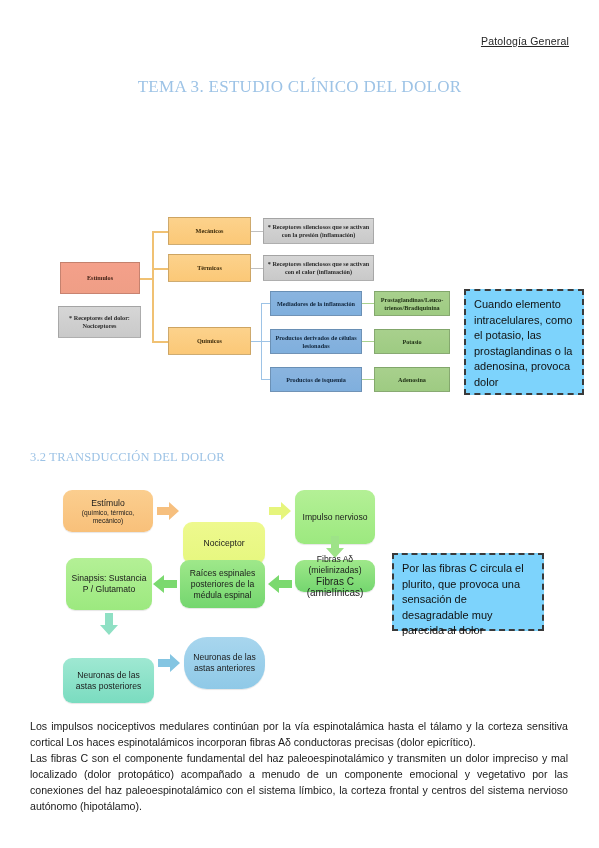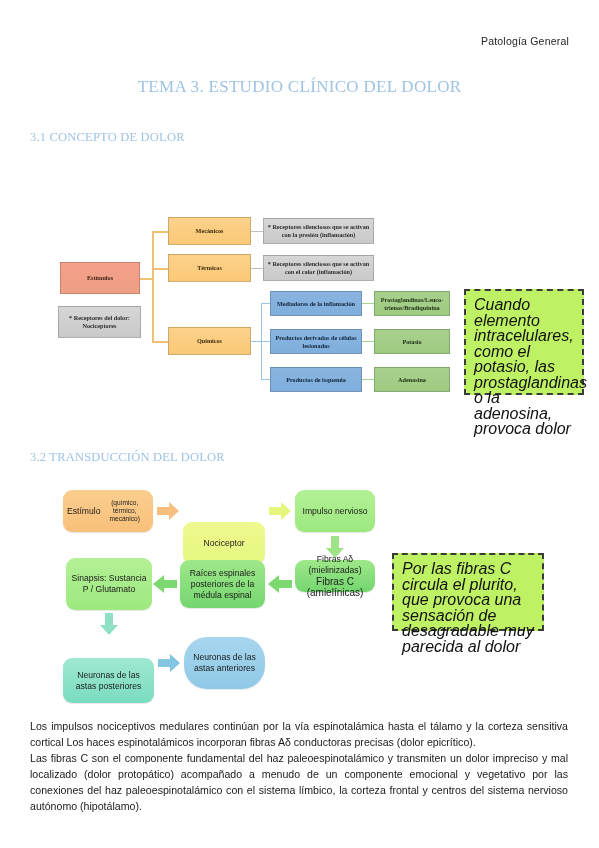--- a/index.html
+++ b/index.html
@@ -9,21 +9,21 @@
     font-family:"Liberation Sans", sans-serif;
     color:#1a1a1a;
     position:relative;
     overflow:hidden;
   }
   .page{position:relative;width:599px;height:848px;}
 
   
   .running-head{
     position:absolute; right:30px; top:35px;
-    font-size:10.5px; color:#262626; letter-spacing:.2px;
+    font-size:10.5px; color:#262626; letter-spacing:.2px;text-decoration:underline;
   }
   .doc-title{
     position:absolute; left:0; right:0; top:77px;
     text-align:center;
     font-family:"Liberation Serif", serif;
     font-size:17px; color:#9dc3e6; letter-spacing:.3px;
   }
   .sec-head{
     position:absolute; left:30px;
     font-family:"Liberation Serif", serif;
@@ -66,26 +66,25 @@
   .conn{position:absolute;background:#f0c173;}
   .conn.blue{background:#9dc3e6;}
   .conn.gray{background:#bfbfbf;}
   .conn.greenline{background:#a9d18e;}
 
   
   .note{
     position:absolute;
     border:2px dashed #3a3a3a;
     box-sizing:border-box;
-    font-size:16px;
+    font-size:11px;
     line-height:15.5px;
     color:#111;
     padding:6px 8px;
-    background:#bef264;
-    font-style:italic;
+    background:#7dd3fc;
   }
 
   
   .d2 .node{
     border-radius:9px;
     font-size:8.6px;
     line-height:11px;
     color:#1b1b1b;
     padding:3px 4px;
     box-shadow:0 1px 1px rgba(0,0,0,.10);
@@ -108,21 +107,20 @@
 </style>
 </head>
 <body>
 
 <div class="page">
 
   <div class="running-head">Patología General</div>
 
   <div class="doc-title">TEMA 3. ESTUDIO CLÍNICO DEL DOLOR</div>
 
-  <div class="sec-head" id="sec31">3.1 CONCEPTO DE DOLOR</div>
 
   <div class="d1">
 
     <div class="conn" style="left:140px;top:278px;width:13px;height:1.5px;"></div>
     <div class="conn" style="left:152px;top:232px;width:1.5px;height:110px;"></div>
     <div class="conn" style="left:152px;top:231px;width:16px;height:1.5px;"></div>
     <div class="conn" style="left:152px;top:268px;width:16px;height:1.5px;"></div>
     <div class="conn" style="left:152px;top:341px;width:16px;height:1.5px;"></div>
 
     <div class="node n-salmon" style="left:60px;top:262px;width:80px;height:32px;">Estímulos</div>
@@ -155,40 +153,40 @@
     <div class="node n-green" style="left:374px;top:329px;width:76px;height:25px;">Potasio</div>
     <div class="node n-green" style="left:374px;top:367px;width:76px;height:25px;">Adenosina</div>
 
     <div class="note" style="left:464px;top:289px;width:120px;height:106px;">Cuando elemento intracelulares, como el potasio, las prostaglandinas o la adenosina, provoca dolor</div>
   </div>
 
   <div class="sec-head" id="sec32">3.2 TRANSDUCCIÓN DEL DOLOR</div>
 
   <div class="d2">
 
-    <div class="node b-orange" style="left:63px;top:490px;width:90px;height:42px;flex-direction:row;">
+    <div class="node b-orange" style="left:63px;top:490px;width:90px;height:42px;flex-direction:column;">
       <span class="fib-line">Estímulo</span>
       <span class="fib-line small">(químico, térmico, mecánico)</span>
     </div>
 
     <div class="arrow" style="left:157px;top:502px;width:22px;height:18px;">
       <svg viewBox="0 0 22 18">
           <polygon points="0,5 12,5 12,0 22,9 12,18 12,13 0,13" fill="#f6bf7e"></polygon>
         </svg>
     </div>
 
     <div class="node b-yellow" style="left:183px;top:490px;width:82px;height:42px;margin-top:32px;">Nociceptor</div>
 
     <div class="arrow" style="left:269px;top:502px;width:22px;height:18px;">
       <svg viewBox="0 0 22 18">
           <polygon points="0,5 12,5 12,0 22,9 12,18 12,13 0,13" fill="#e6f57c"></polygon>
         </svg>
     </div>
 
-    <div class="node b-green" style="left:295px;top:490px;width:80px;height:42px;">Impulso nervioso</div>
+    <div class="node b-green" style="left:295px;top:490px;width:80px;height:54px;">Impulso nervioso</div>
 
     <div class="arrow" style="left:326px;top:536px;width:18px;height:22px;">
       <svg viewBox="0 0 18 22">
           <polygon points="5,0 13,0 13,12 18,12 9,22 0,12 5,12" fill="#9ee388"></polygon>
         </svg>
     </div>
 
     <div class="node b-green2" style="left:295px;top:560px;width:80px;height:32px;flex-direction:column;">
       <span class="fib-line">Fibras Aδ (mielinizadas)</span>
       <span class="fib-line fib-sub">Fibras C (amielínicas)</span>

